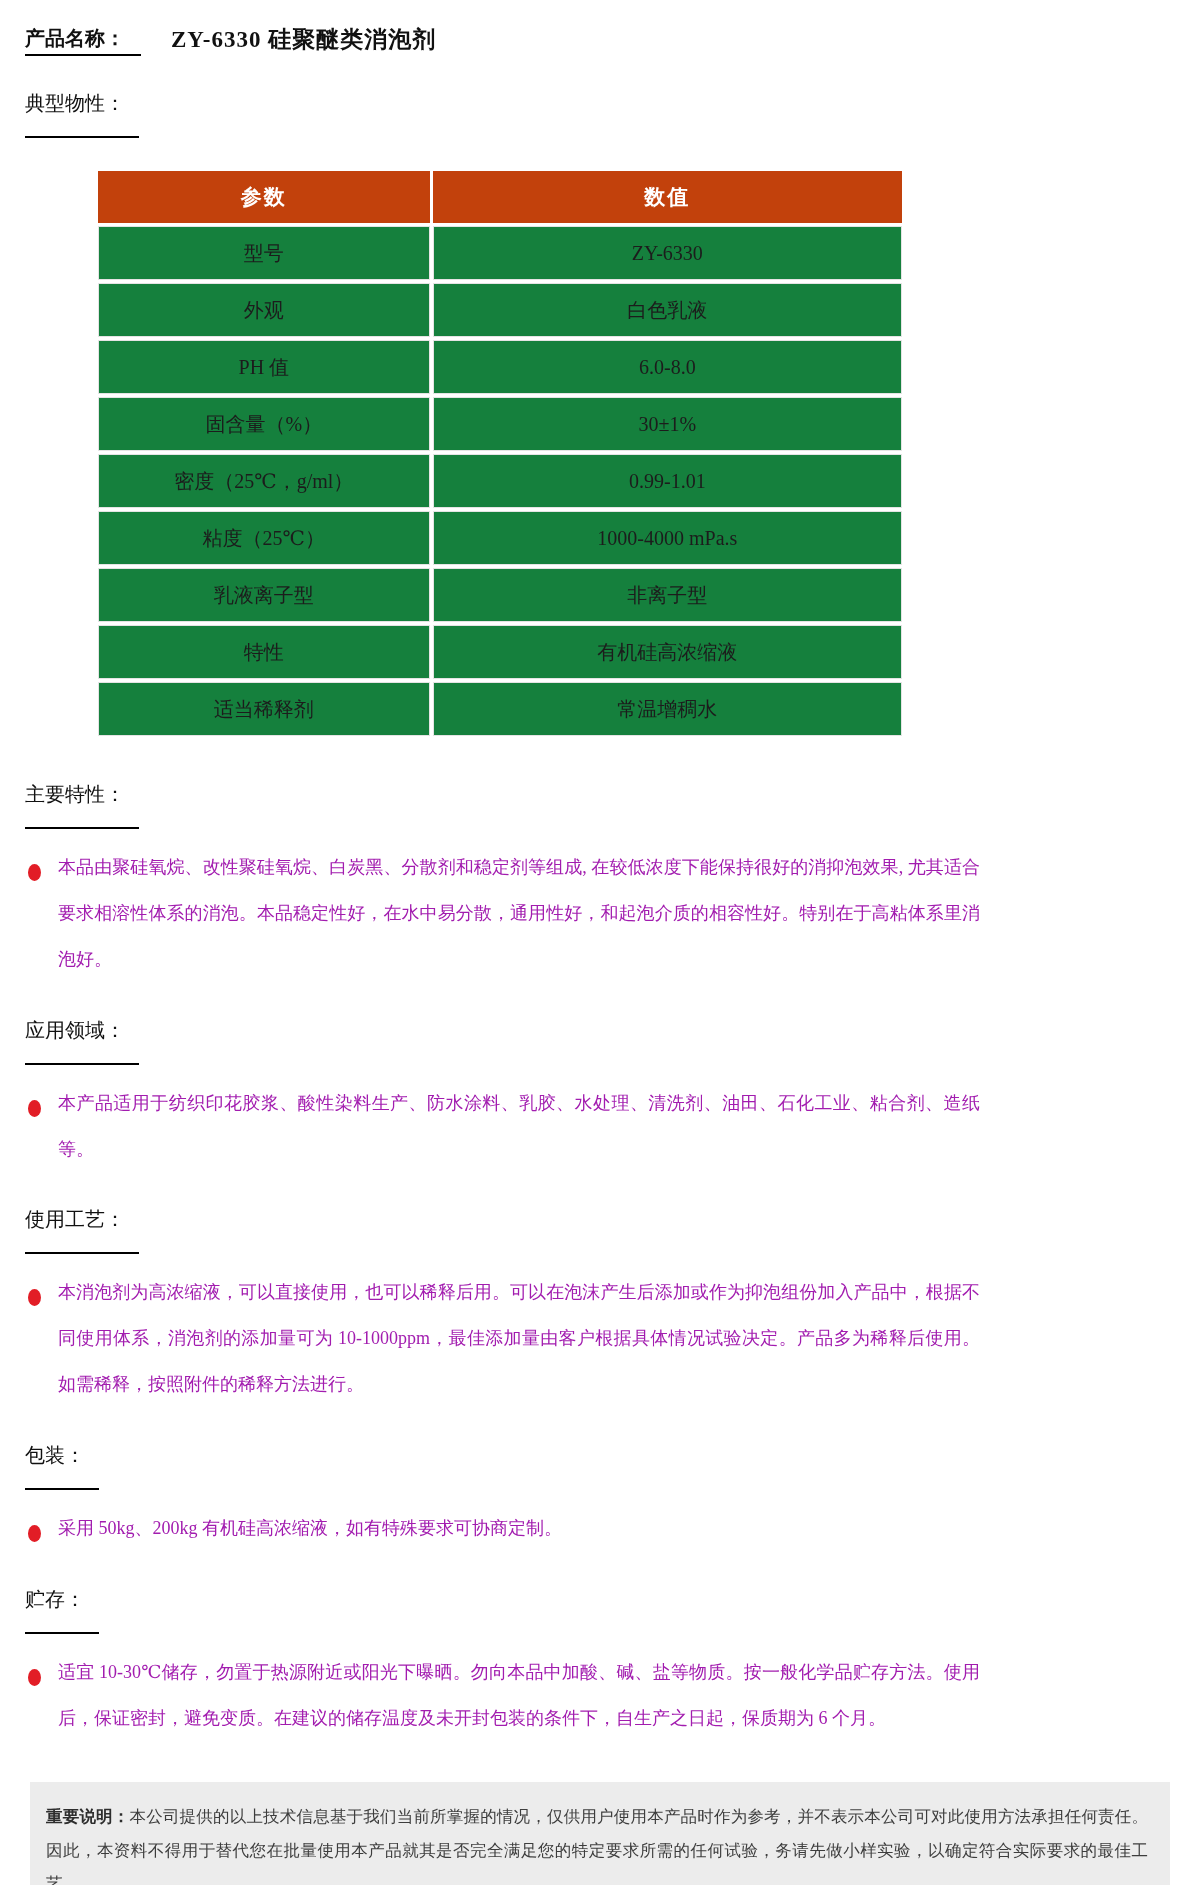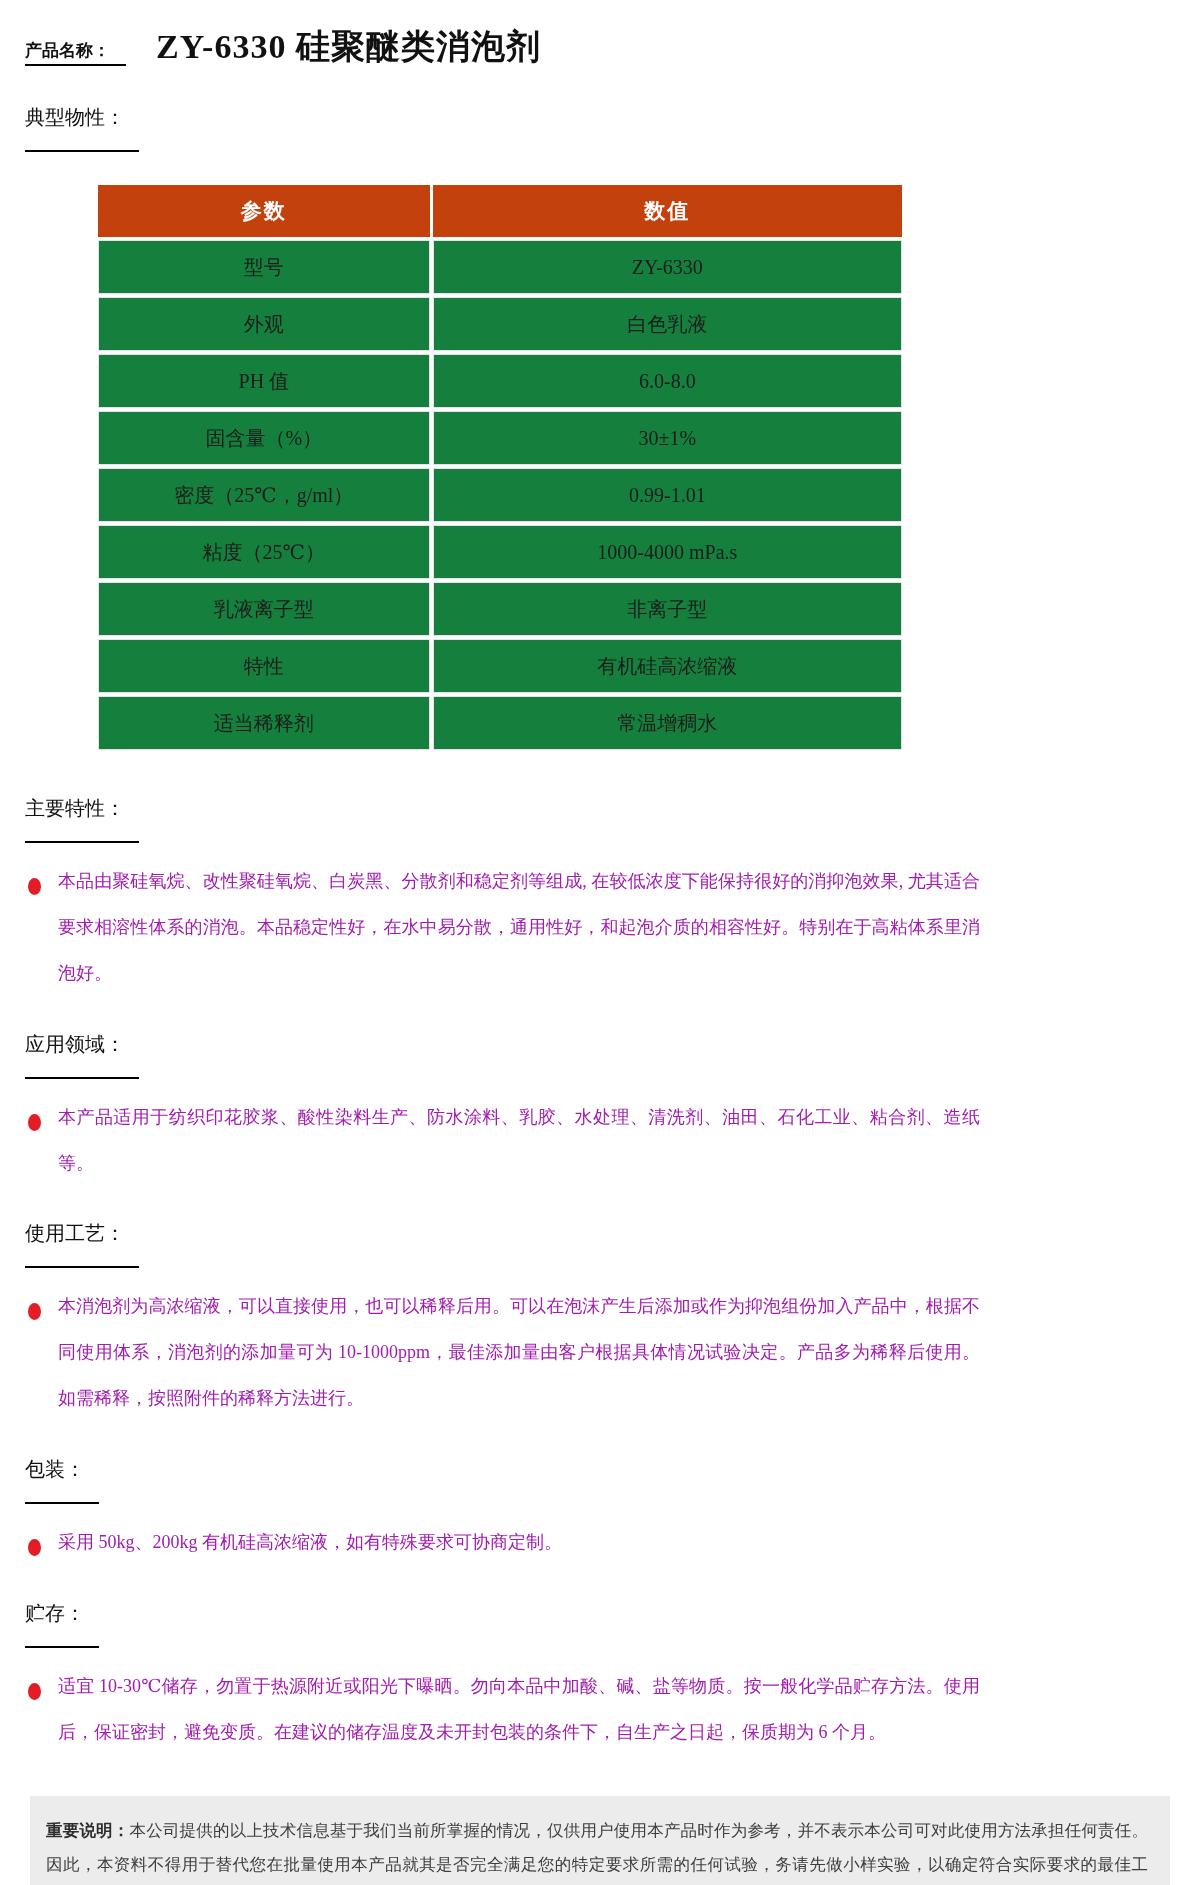--- a/index.html
+++ b/index.html
@@ -12,28 +12,28 @@
   .page {
     width: 1200px;
     min-height: 1885px;
     padding: 24px 0 20px 0;
   }
 
   
   .title-row { padding-left: 25px; white-space: nowrap; }
   .title-label {
     display: inline-block;
-    font-size: 17px;
+    font-size: 20px;
     font-weight: bold;
     border-bottom: 2px solid #000;
     padding-right: 16px;
     padding-bottom: 2px;
   }
   .title-value {
-    font-size: 34px;
+    font-size: 23px;
     font-weight: bold;
     margin-left: 30px;
     letter-spacing: 1px;
     vertical-align: -2px;
   }
 
   
   .sec-head { padding-left: 25px; }
   .sec-head .u {
     display: inline-block;

